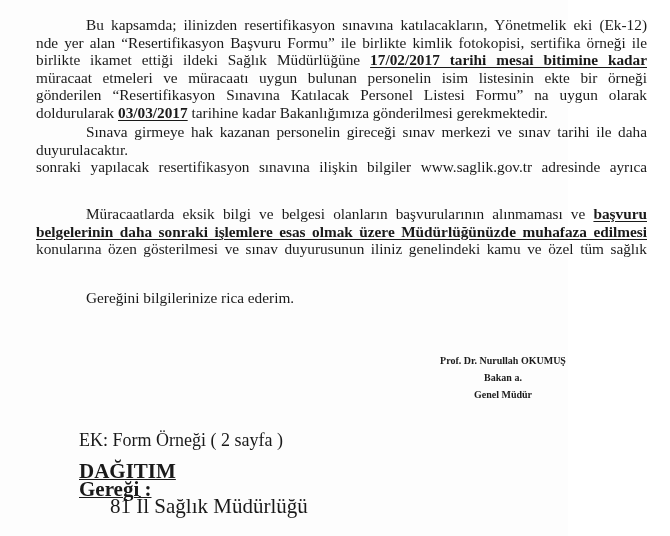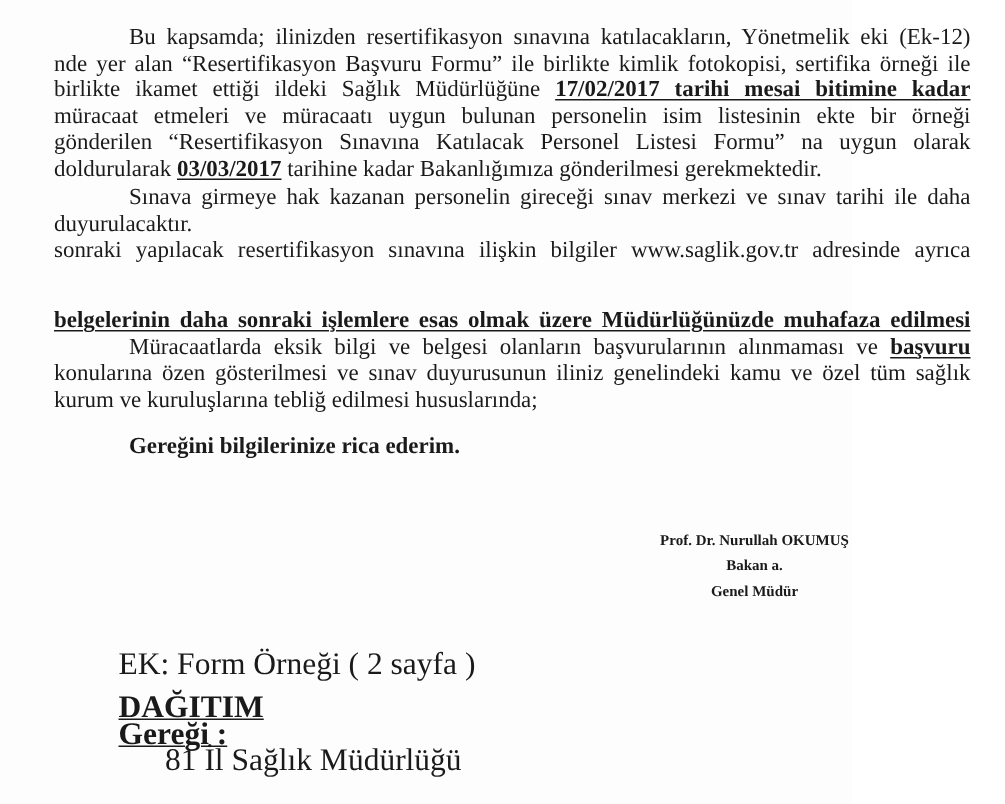--- a/index.html
+++ b/index.html
@@ -63,21 +63,21 @@
       line-height: 17px;
       font-size: 10px;
     }
     .signature .name { display: block; }
     .signature .title { display: block; }
 
     .attachment {
       position: absolute;
       left: 79px;
       top: 430px;
-      font-size: 21px;
+      font-size: 18px;
     }
     .distribution {
       position: absolute;
       left: 79px;
       top: 463px;
       line-height: 17.5px;
       font-size: 21px;
     }
     .distribution .hdr {
       display: block;
@@ -104,28 +104,27 @@
     <span class="line last"><span>doldurularak </span><span class="bu">03/03/2017</span><span> tarihine kadar Bakanlığımıza gönderilmesi gerekmektedir.</span></span>
   </div>
 
   <div class="para p2">
     <span class="line indent"><span>Sınava girmeye hak kazanan personelin gireceği sınav merkezi ve sınav tarihi ile daha</span></span>
     <span class="line last"><span>duyurulacaktır.</span></span>
     <span class="line"><span>sonraki yapılacak resertifikasyon sınavına ilişkin bilgiler www.saglik.gov.tr adresinde ayrıca</span></span>
   </div>
 
   <div class="para p3">
+    <span class="line indent"><span>Müracaatlarda eksik bilgi ve belgesi olanların başvurularının alınmaması ve </span><span class="bu">başvuru</span></span>
     <span class="line"><span class="bu">belgelerinin daha sonraki işlemlere esas olmak üzere Müdürlüğünüzde muhafaza edilmesi</span></span>
-    <span class="line indent"><span>Müracaatlarda eksik bilgi ve belgesi olanların başvurularının alınmaması ve </span><span class="bu">başvuru</span></span>
     <span class="line"><span>konularına özen gösterilmesi ve sınav duyurusunun iliniz genelindeki kamu ve özel tüm sağlık</span></span>
-    <span class="line last"><span>kurum ve kuruluşlarına tebliğ edilmesi hususlarında;</span></span>
   </div>
 
   <div class="para p4" style="width:auto;">
-    <span class="line last" style="text-align-last:left;font-weight:bold;"><span>Gereğini bilgilerinize rica ederim.</span></span>
+    <span class="line last" style="text-align-last:left;"><span>Gereğini bilgilerinize rica ederim.</span></span>
   </div>
 
   <div class="signature">
     <span class="name">Prof. Dr. Nurullah OKUMUŞ</span>
     <span class="title">Bakan a.</span>
     <span class="title">Genel Müdür</span>
   </div>
 
   <div class="attachment">EK: Form Örneği ( 2 sayfa )</div>
 

